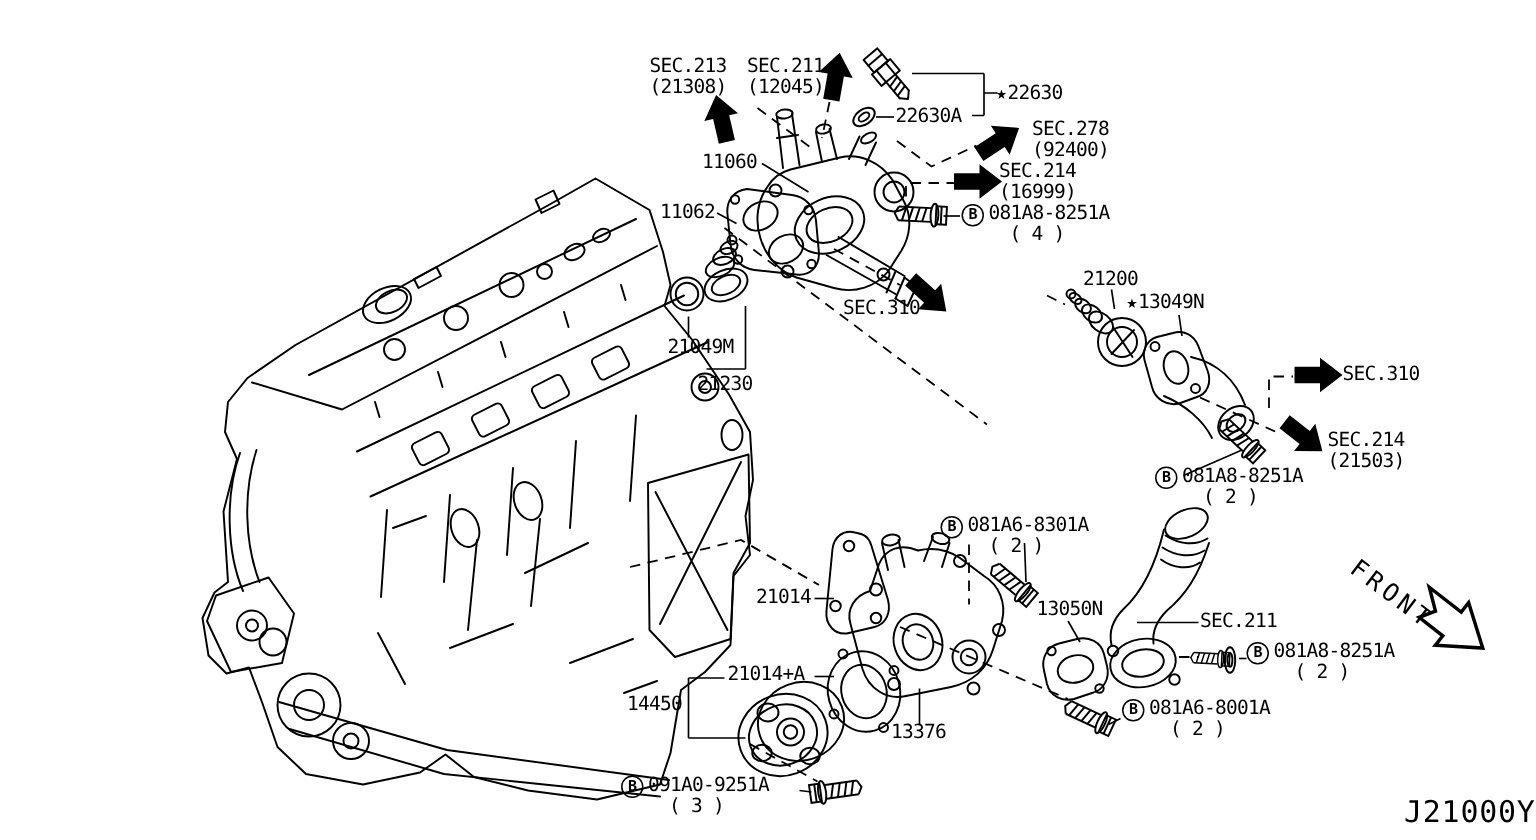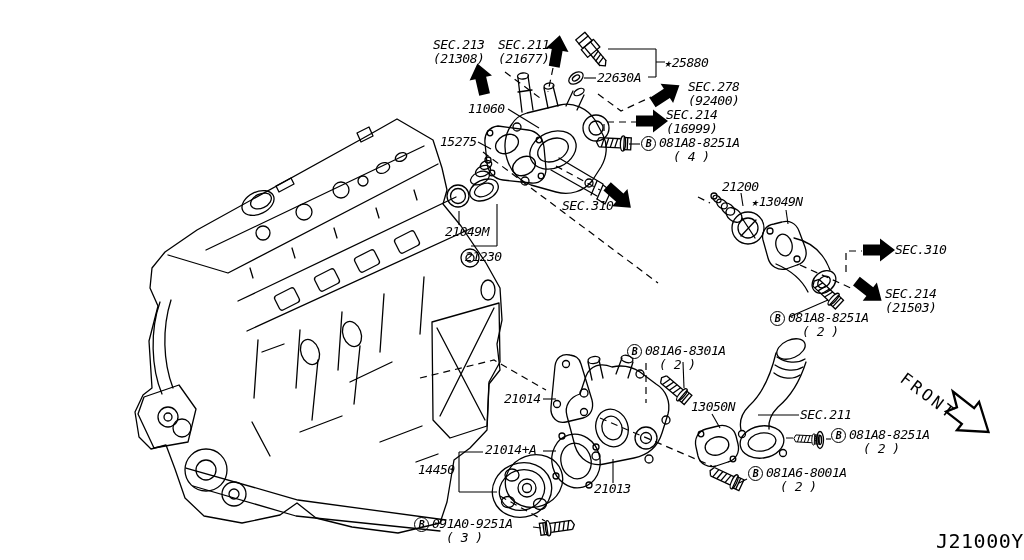--- a/index.html
+++ b/index.html
@@ -1,19 +1,19 @@
 <!DOCTYPE html>
 <html><head>
 <meta charset="utf-8">
 <style>
   html,body{margin:0;padding:0;background:#fff;}
   #stage{position:relative;width:1024px;height:560px;background:#ffffff;overflow:hidden;
          font-family:"DejaVu Sans Mono","Liberation Mono",monospace;color:#000;}
   #art{position:absolute;left:0;top:0;}
-  .lbl{position:absolute;font-size:13px;line-height:13px;white-space:nowrap;letter-spacing:-0.5px;font-style:italic;}
+  .lbl{position:absolute;font-size:13px;line-height:13px;white-space:nowrap;letter-spacing:-0.5px;}
   .lbl .l2{margin-top:1px;}
   .b-row{display:flex;align-items:flex-start;gap:3px;}
   .b-circle{display:inline-block;flex:0 0 auto;width:13px;height:13px;border:1.5px solid #000;
             border-radius:50%;font-size:10px;line-height:13px;text-align:center;font-weight:bold;}
   .qty{margin-left:14px;margin-top:1px;}
   .star{font-size:12px;margin-right:1px;}
   .code{position:absolute;font-size:20px;letter-spacing:0.5px;}
 </style>
 </head>
 <body>
@@ -269,36 +269,36 @@
     <text transform="translate(899,381) rotate(37)" font-size="16.5" letter-spacing="3" fill="#000" font-family="DejaVu Sans Mono, monospace">FRONT</text>
   </g>
 </svg>
 
   <div class="lbl" style="left:433px;top:38px">
     <div>SEC.213</div>
       <div class="l2">(21308)</div>
   </div>
   <div class="lbl" style="left:498px;top:38px">
     <div>SEC.211</div>
-      <div class="l2">(21677)</div>
+      <div class="l2">(12045)</div>
   </div>
   <div class="lbl" style="left:664px;top:56px">
-    <span class="star">★</span><span>25880</span>
+    <span class="star">★</span><span>22630</span>
   </div>
   <div class="lbl" style="left:597px;top:71px">22630A</div>
   <div class="lbl" style="left:688px;top:80px">
     <div>SEC.278</div>
       <div class="l2">(92400)</div>
   </div>
   <div class="lbl" style="left:666px;top:108px">
     <div>SEC.214</div>
       <div class="l2">(16999)</div>
   </div>
   <div class="lbl" style="left:468px;top:102px">11060</div>
-  <div class="lbl" style="left:440px;top:135px">15275</div>
+  <div class="lbl" style="left:440px;top:135px">11062</div>
   <div class="lbl b-row" style="left:641px;top:136px">
     <span class="b-circle">B</span>
     <span>
         <div>081A8-8251A</div>
         <div class="qty">( 4 )</div>
       </span>
   </div>
   <div class="lbl" style="left:562px;top:199px">SEC.310</div>
   <div class="lbl" style="left:445px;top:225px">21049M</div>
   <div class="lbl" style="left:465px;top:250px">21230</div>
@@ -337,21 +337,21 @@
   </div>
   <div class="lbl" style="left:485px;top:443px">21014+A</div>
   <div class="lbl" style="left:418px;top:463px">14450</div>
   <div class="lbl b-row" style="left:748px;top:466px">
     <span class="b-circle">B</span>
     <span>
         <div>081A6-8001A</div>
         <div class="qty">( 2 )</div>
       </span>
   </div>
-  <div class="lbl" style="left:594px;top:482px">21013</div>
+  <div class="lbl" style="left:594px;top:482px">13376</div>
   <div class="lbl b-row" style="left:414px;top:517px">
     <span class="b-circle">B</span>
     <span>
         <div>091A0-9251A</div>
         <div class="qty">( 3 )</div>
       </span>
   </div>
 
   <div class="code" style="left:936px;top:529px">J21000YH</div>
 </div>

